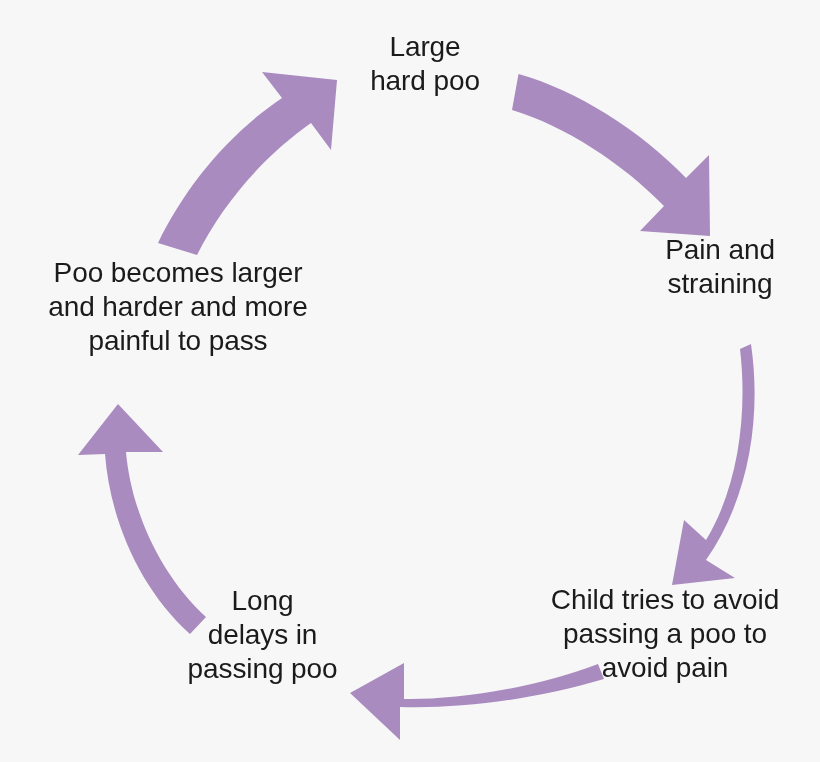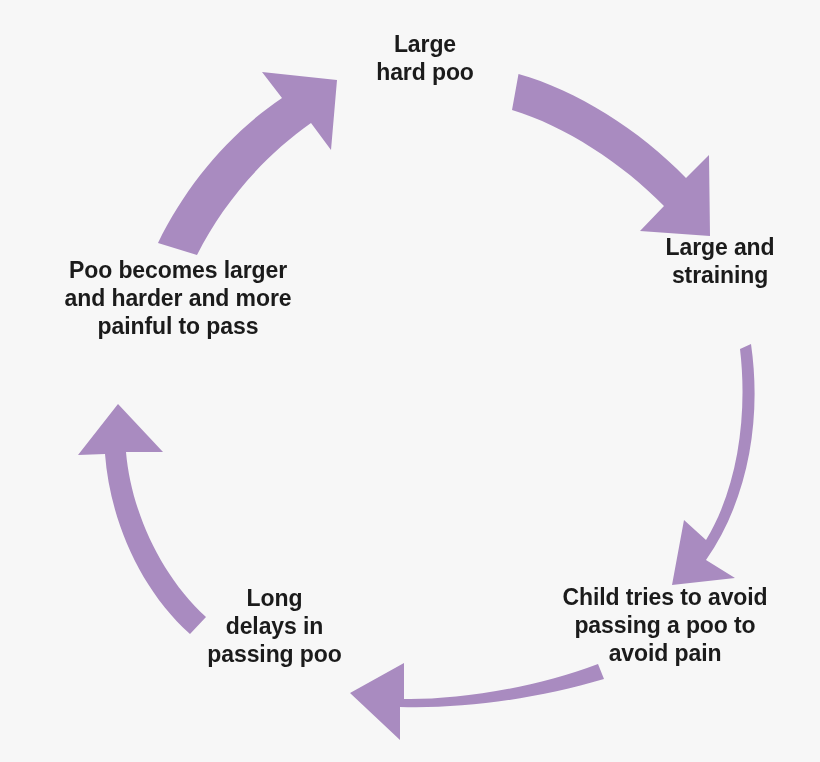--- a/index.html
+++ b/index.html
@@ -24,47 +24,47 @@
     position: absolute;
     left: 0;
     top: 0;
     width: 820px;
     height: 762px;
     display: block;
   }
   .node-label {
     position: absolute;
     color: #1b1b1b;
-    font-size: 23px;
+    font-size: 28px;
     line-height: 1.22;
     letter-spacing: -0.1px;
     text-align: center;
     white-space: pre;
-    font-weight: 700;
+    font-weight: 400;
     -webkit-font-smoothing: antialiased;
   }
   
   #label-large-hard-poo {
     left: 300px;
     top: 30px;
     width: 250px;
   }
   #label-pain-and-straining {
     left: 620px;
     top: 233px;
     width: 200px;
     text-align: center;
   }
   #label-child-avoids {
     left: 520px;
     top: 583px;
     width: 290px;
   }
   #label-long-delays {
-    left: 167px;
+    left: 155px;
     top: 584px;
     width: 215px;
   }
   #label-poo-larger {
     left: 8px;
     top: 256px;
     width: 340px;
   }
 </style>
 </head>
@@ -127,21 +127,21 @@
                L 331 150
                L 311 123
                C 264 156 223 203 197 255
                Z"></path>
     </g>
   </svg>
 
   <div class="node-label" id="label-large-hard-poo" style="color: rgb(27, 27, 27);">Large
 hard poo</div>
 
-  <div class="node-label" id="label-pain-and-straining" style="color: rgb(27, 27, 27);">Large and
+  <div class="node-label" id="label-pain-and-straining" style="color: rgb(27, 27, 27);">Pain and
 straining</div>
 
   <div class="node-label" id="label-child-avoids" style="color: rgb(27, 27, 27);">Child tries to avoid
 passing a poo to
 avoid pain</div>
 
   <div class="node-label" id="label-long-delays" style="color: rgb(27, 27, 27);">Long
 delays in
 passing poo</div>
 

